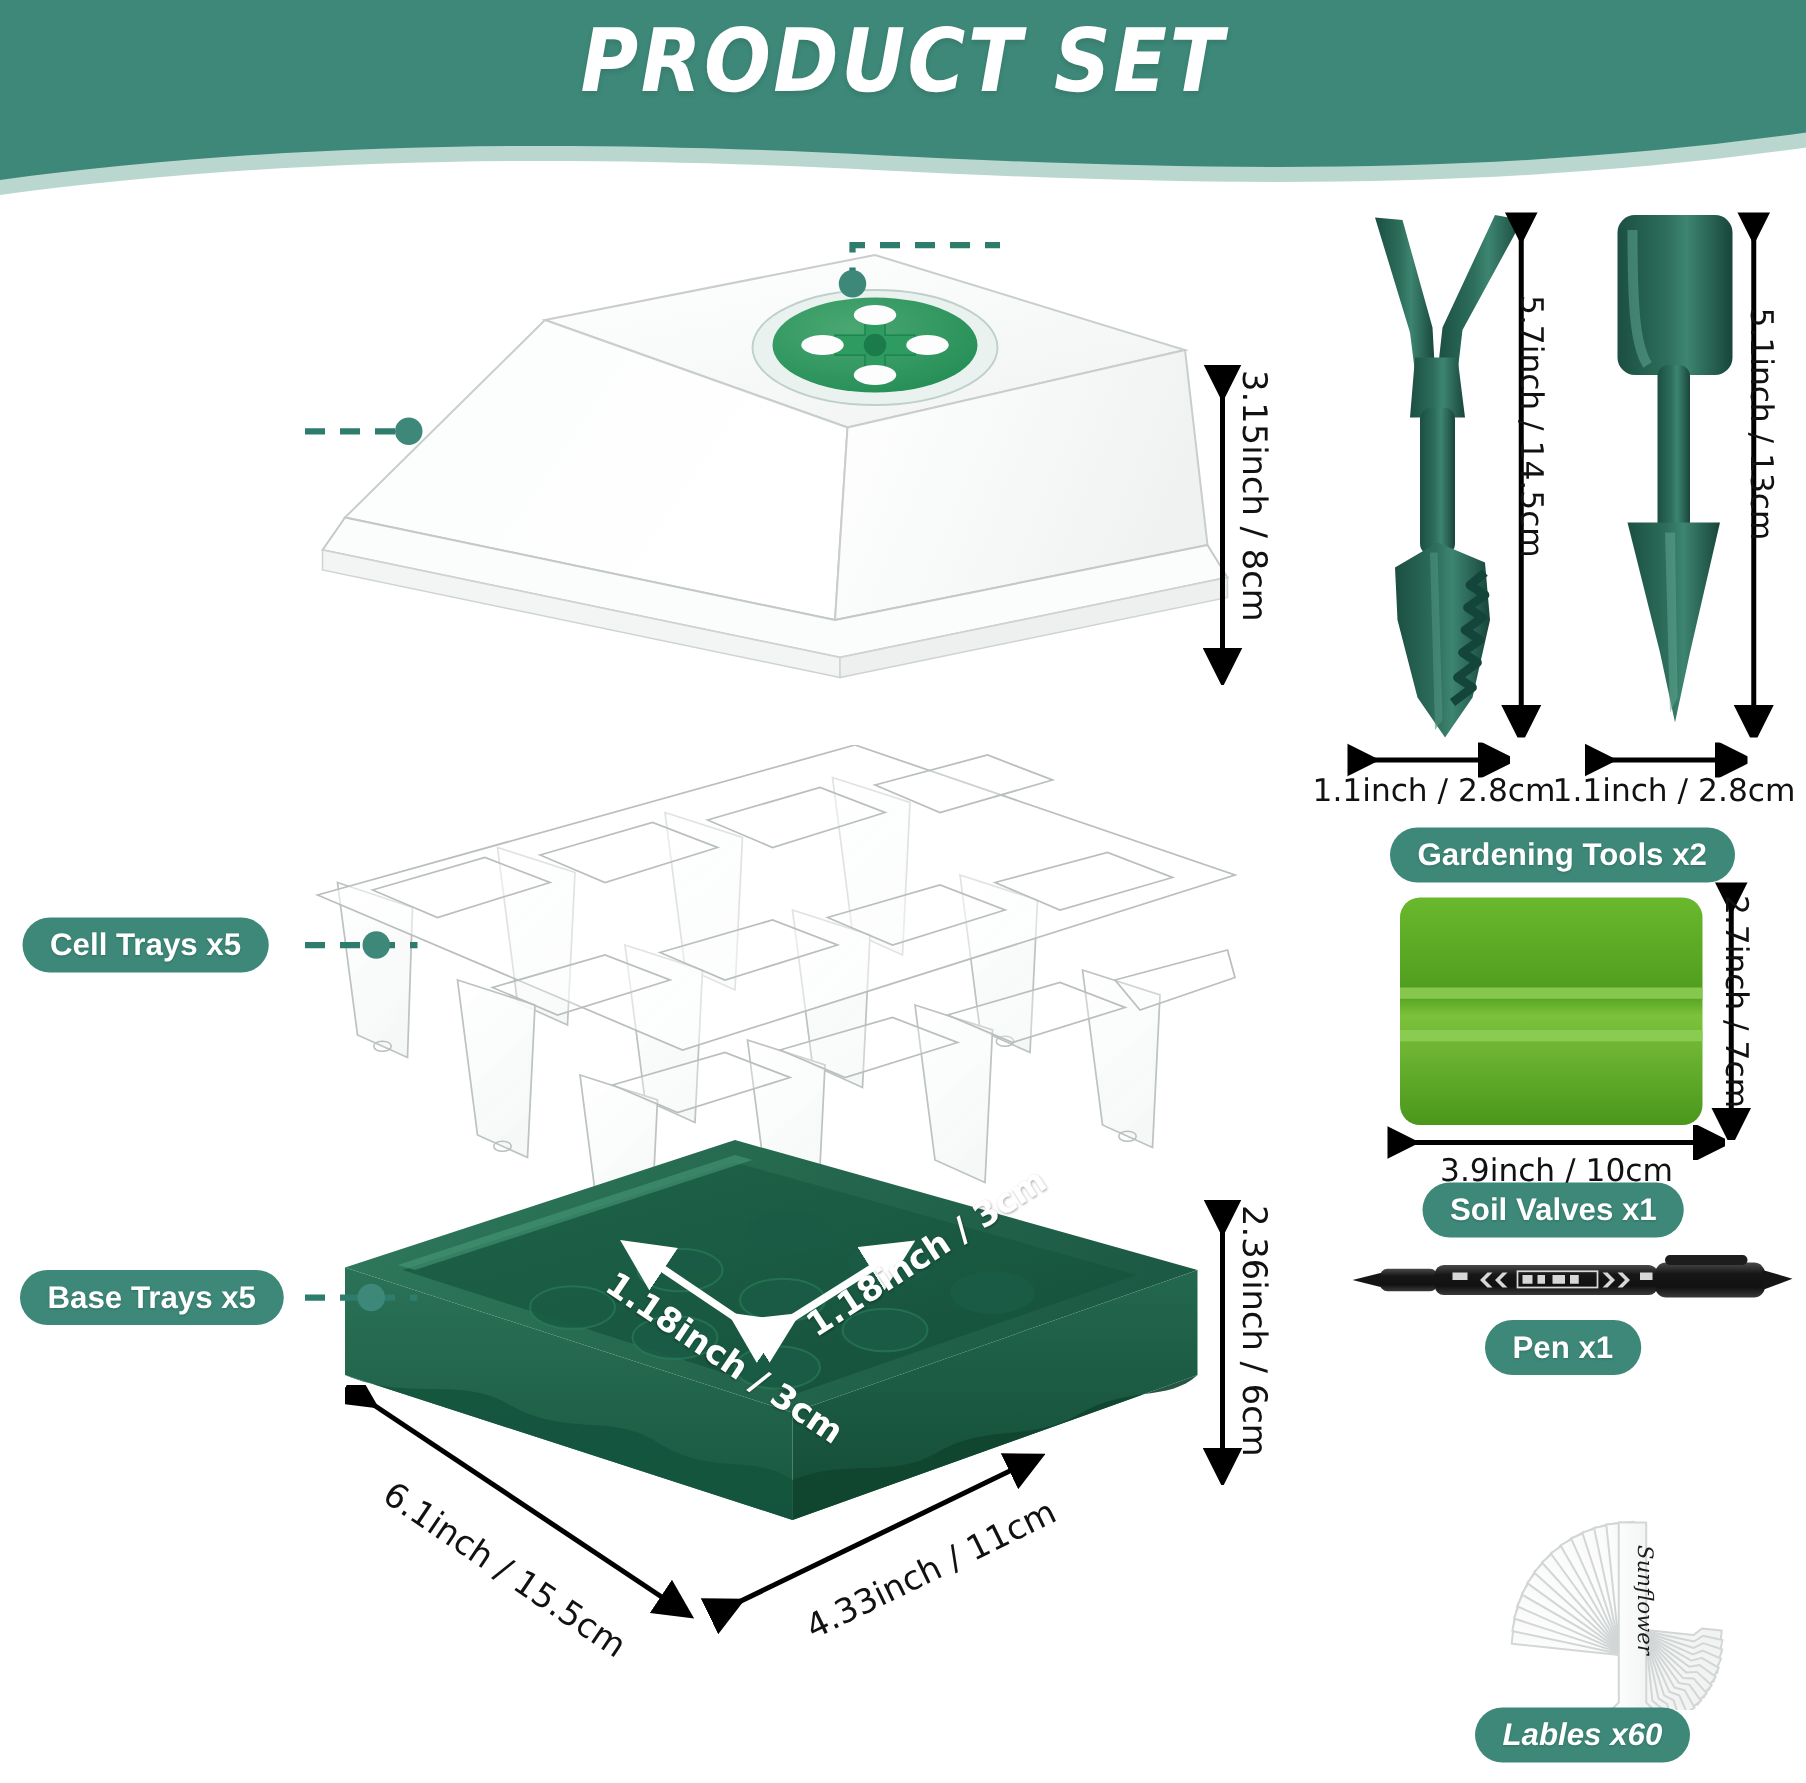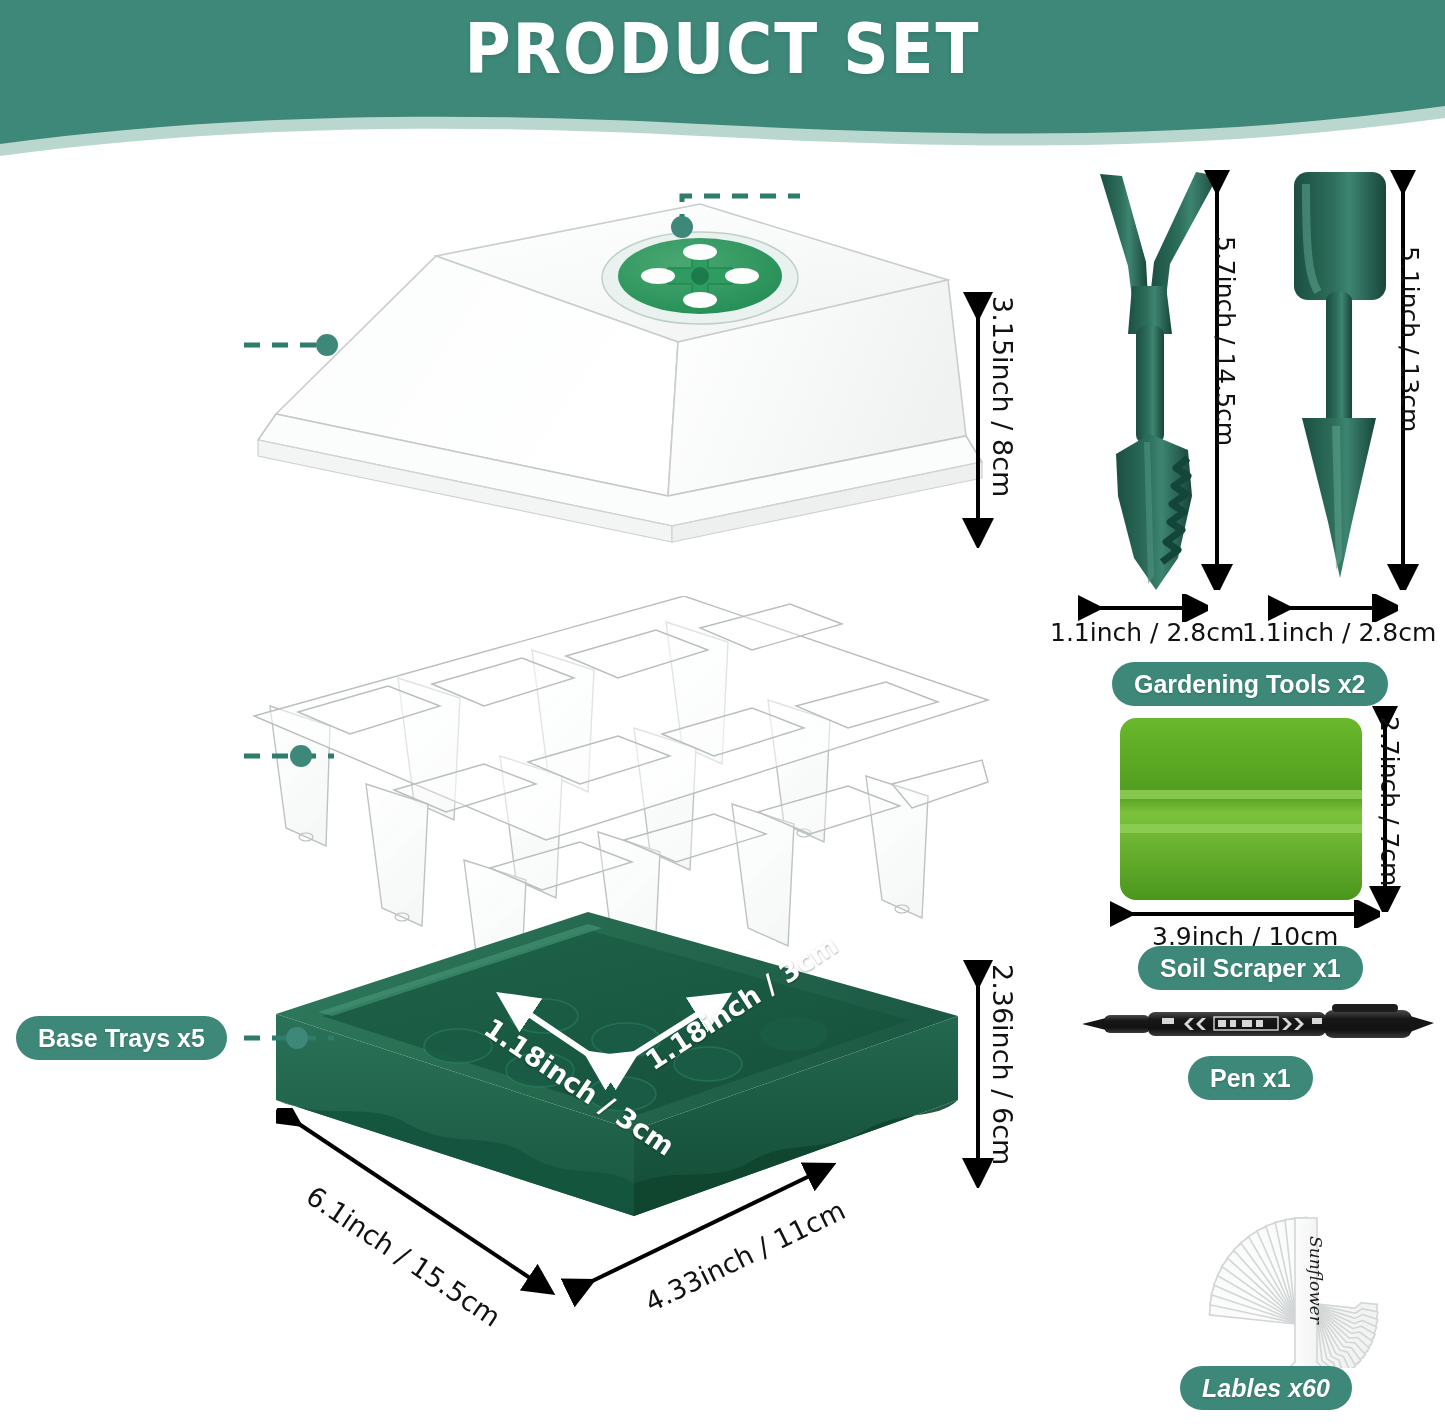--- a/index.html
+++ b/index.html
@@ -12,21 +12,21 @@
   #stage{position:absolute;inset:0;width:1445px;height:1426px;overflow:hidden;}
 
   
   .header-wrap{position:absolute;left:0;top:0;width:1445px;height:180px;}
   .header-wrap svg{position:absolute;left:0;top:0;}
   .title{
     position:absolute;left:0;top:8px;width:1445px;
     text-align:center;
     color:#ffffff;
     font-family:"DejaVu Sans Condensed","DejaVu Sans",sans-serif;
-    font-size:70px;font-weight:bold;
+    font-size:70px;font-weight:bold;font-style:italic;
     letter-spacing:2px;
     text-shadow:0 2px 4px rgba(0,0,0,.10);
     z-index:3;
   }
 
   
   .pill{
     position:absolute;
     background:#3d8878;
     color:#ffffff;
@@ -238,20 +238,21 @@
 
   <svg class="leader" style="left:242px;top:334px;" width="96" height="22" viewBox="0 0 96 22">
     <path d="M2,11 L92,11" fill="none" stroke="#2e7d6c" stroke-width="5" stroke-dasharray="16 12"></path>
   </svg>
   <div class="dot" style="left:316px;top:334px;"></div>
 
   <svg class="leader" style="left:242px;top:745px;" width="96" height="22" viewBox="0 0 96 22">
     <path d="M2,11 L92,11" fill="none" stroke="#2e7d6c" stroke-width="5" stroke-dasharray="16 12"></path>
   </svg>
   <div class="dot" style="left:290px;top:745px;"></div>
+  <div class="pill" style="left:18px;top:734px;">Cell Trays x5</div>
 
   <svg class="leader" style="left:242px;top:1027px;" width="96" height="22" viewBox="0 0 96 22">
     <path d="M2,11 L92,11" fill="none" stroke="#2e7d6c" stroke-width="5" stroke-dasharray="16 12"></path>
   </svg>
   <div class="dot" style="left:286px;top:1027px;"></div>
   <div class="pill" style="left:16px;top:1016px;">Base Trays x5</div>
 
   <svg class="art-top" style="position:absolute;left:958px;top:292px;" width="40" height="256" viewBox="0 0 40 256">
     <defs>
       <marker id="bArrow" markerWidth="8" markerHeight="8" refX="4" refY="4" orient="auto">
@@ -339,21 +340,21 @@
     <rect x="4" y="110" width="242" height="9" fill="#8ecf56" opacity="0.85"></rect>
   </svg>
   <svg class="art-top" style="position:absolute;left:1368px;top:706px;" width="34" height="206" viewBox="0 0 34 206">
     <line x1="17" y1="10" x2="17" y2="196" stroke="#000" stroke-width="4" marker-start="url(#bArrow)" marker-end="url(#bArrow)"></line>
   </svg>
   <div class="dim v" style="left:1404px;top:716px;font-size:25px;">2.7inch / 7cm</div>
   <svg class="art-top" style="position:absolute;left:1110px;top:900px;" width="270" height="28" viewBox="0 0 270 28">
     <line x1="10" y1="14" x2="260" y2="14" stroke="#000" stroke-width="4" marker-start="url(#bArrow)" marker-end="url(#bArrow)"></line>
   </svg>
   <div class="dim" style="left:1152px;top:922px;font-size:25px;">3.9inch / 10cm</div>
-  <div class="pill" style="left:1138px;top:946px;">Soil Scraper x1</div>
+  <div class="pill" style="left:1138px;top:946px;">Soil Valves x1</div>
 
   <svg class="art" style="left:1080px;top:998px;" width="360" height="52" viewBox="0 0 360 52">
     <defs>
       <linearGradient id="gPen" x1="0" y1="0" x2="0" y2="1">
         <stop offset="0" stop-color="#4a4a4a"></stop>
           <stop offset="0.32" stop-color="#171717"></stop>
         <stop offset="0.7" stop-color="#111111"></stop>
           <stop offset="1" stop-color="#3a3a3a"></stop>
       </linearGradient>
     </defs>

